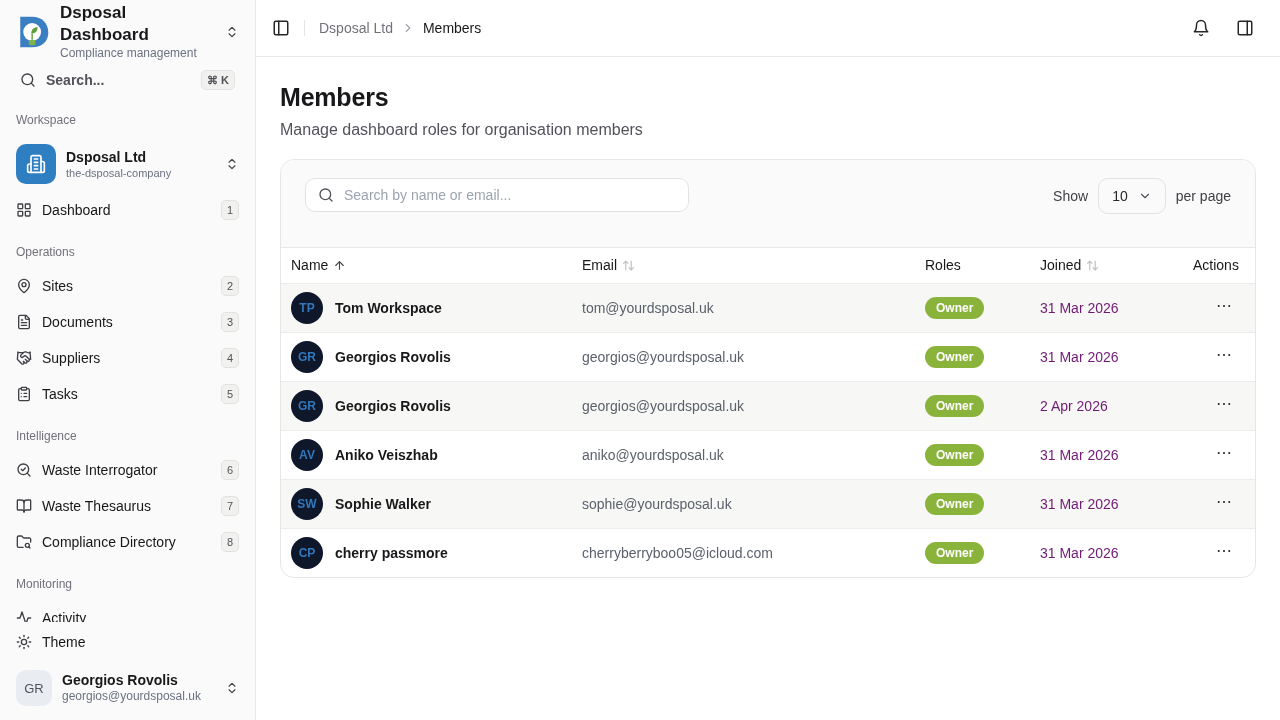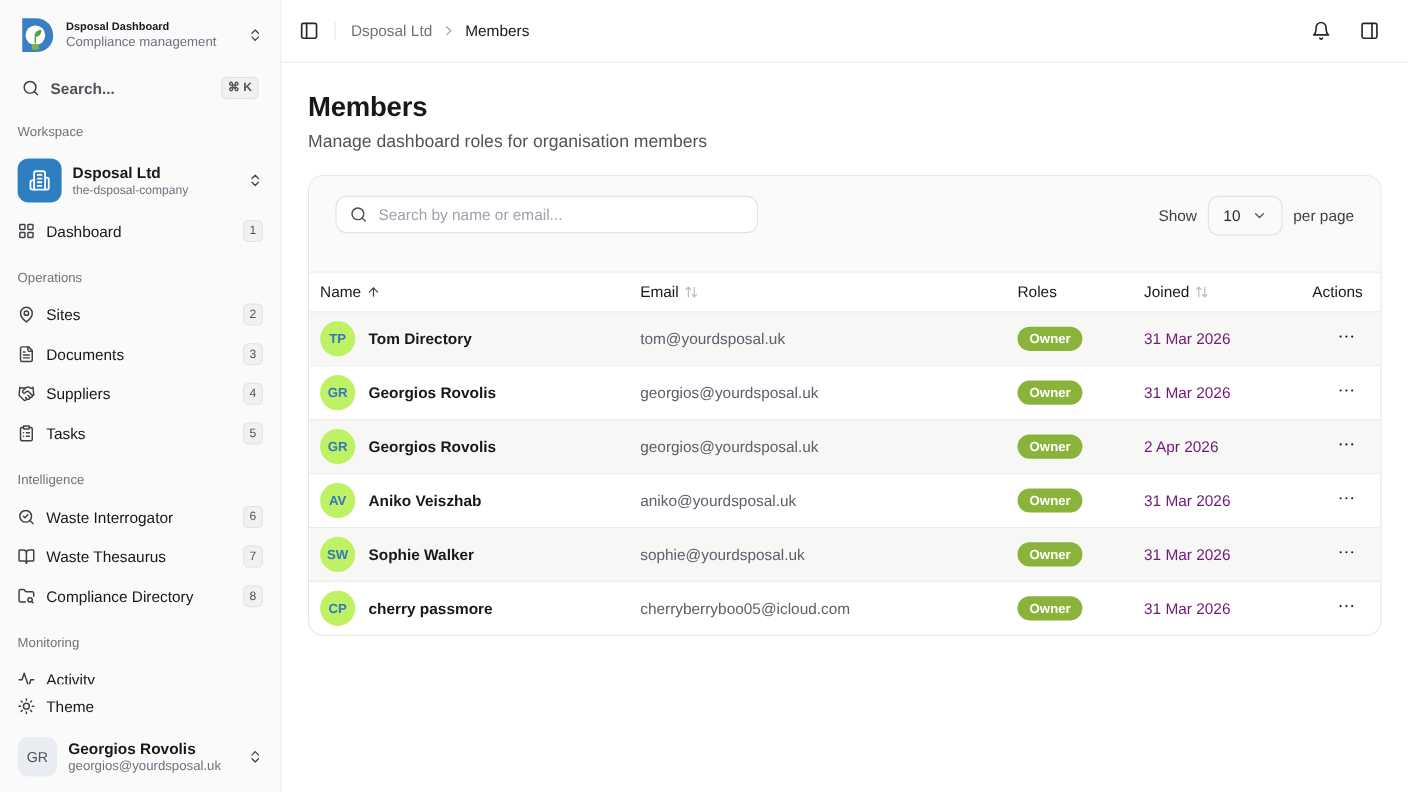--- a/index.html
+++ b/index.html
@@ -12,21 +12,21 @@
   .icn { display:inline-flex; align-items:center; justify-content:center; }
   .icn svg { width:100%; height:100%; }
 
   
   .sidebar { width:256px; min-width:256px; height:720px; background:#fafafa;
     border-right:1px solid #e8e8e6; display:flex; flex-direction:column; }
   .sb-header { display:flex; align-items:center; gap:10px; margin:8px 8px 0;
     padding:6px 8px; height:48px; border-radius:8px; cursor:pointer; }
   .logo { width:34px; height:34px; flex:none; }
   .sb-titles { flex:1; min-width:0; line-height:1.3; }
-  .sb-title { font-size:10px; font-weight:700; }
+  .sb-title { font-size:17px; font-weight:700; }
   .sb-sub { font-size:12px; color:#6b7280; }
   .chev { width:14px; height:14px; color:#3f3f46; flex:none; }
   .sb-search { display:flex; align-items:center; gap:10px; margin:8px 12px 0;
     height:32px; padding:0 8px; border-radius:8px; cursor:pointer;font-weight:bold; }
   .sb-search .icn { width:16px; height:16px; color:#3f3f46; }
   .sb-search-label { flex:1; font-size:14px; color:#52525b; }
   .kbd { background:#f1f1ef; border:1px solid #e2e2e0; border-radius:5px;
     font-size:11px; color:#52525b; padding:2px 5px; line-height:1.3; min-width:10px; text-align:center; }
   .sb-nav { flex:1; min-height:0; overflow:hidden; padding:0 8px; }
   .sb-label { font-size:12px; color:#71717a; padding:16px 8px 8px; line-height:16px; }
@@ -93,21 +93,21 @@
   thead th:first-child, tbody td:first-child { padding-left:10px; }
   thead th:last-child, tbody td:last-child { text-align:right; padding-right:22px; }
   .sort-icn { width:13px; height:13px; display:inline-flex; vertical-align:-2px; margin-left:5px; }
   .sort-asc { color:#3f3f46; }
   .sort-none { color:#b9bcc0; }
   tbody tr { height:49px; border-bottom:1px solid #ececea; }
   tbody tr:last-child { border-bottom:none; }
   tbody tr:nth-child(odd) { background:#f7f7f5; }
   tbody td { padding:0 12px; font-size:14px; }
   .cell-name { display:flex; align-items:center; gap:12px; }
-  .avatar { width:32px; height:32px; border-radius:50%; background:#bef264;
+  .avatar { width:32px; height:32px; border-radius:50%; background:#0f172a;
     color:#3178bd; font-size:12px; font-weight:700; display:flex; align-items:center;
     justify-content:center; flex:none; }
   .name { font-weight:700; color:#18181b; white-space:nowrap; }
   .email { color:#5b616b; }
   .joined { color:#701a75; }
   .role-badge { display:inline-block; background:#8ab33c; color:#fff; font-size:12px;
     font-weight:700; padding:4px 11px; border-radius:999px; }
   .dots { width:18px; height:18px; color:#18181b; cursor:pointer; }
 </style>
 </head>
@@ -422,21 +422,21 @@
             <th>
               <span>Actions</span>
             </th>
           </tr>
         </thead>
         <tbody>
             <tr>
               <td>
                 <div class="cell-name">
                   <span class="avatar">TP</span>
-                  <span class="name">Tom Directory</span>
+                  <span class="name">Tom Workspace</span>
                 </div>
               </td>
               <td class="email">tom@yourdsposal.uk</td>
               <td><span class="role-badge">Owner</span></td>
               <td class="joined">31 Mar 2026</td>
               <td><span class="dots icn">
                   <svg viewBox="0 0 24 24" fill="none" stroke="currentColor" stroke-width="2" stroke-linecap="round" stroke-linejoin="round">
                     <circle cx="5" cy="12" r="1.3" fill="currentColor" stroke="none"></circle>
                     <circle cx="12" cy="12" r="1.3" fill="currentColor" stroke="none"></circle>
                     <circle cx="19" cy="12" r="1.3" fill="currentColor" stroke="none"></circle>

